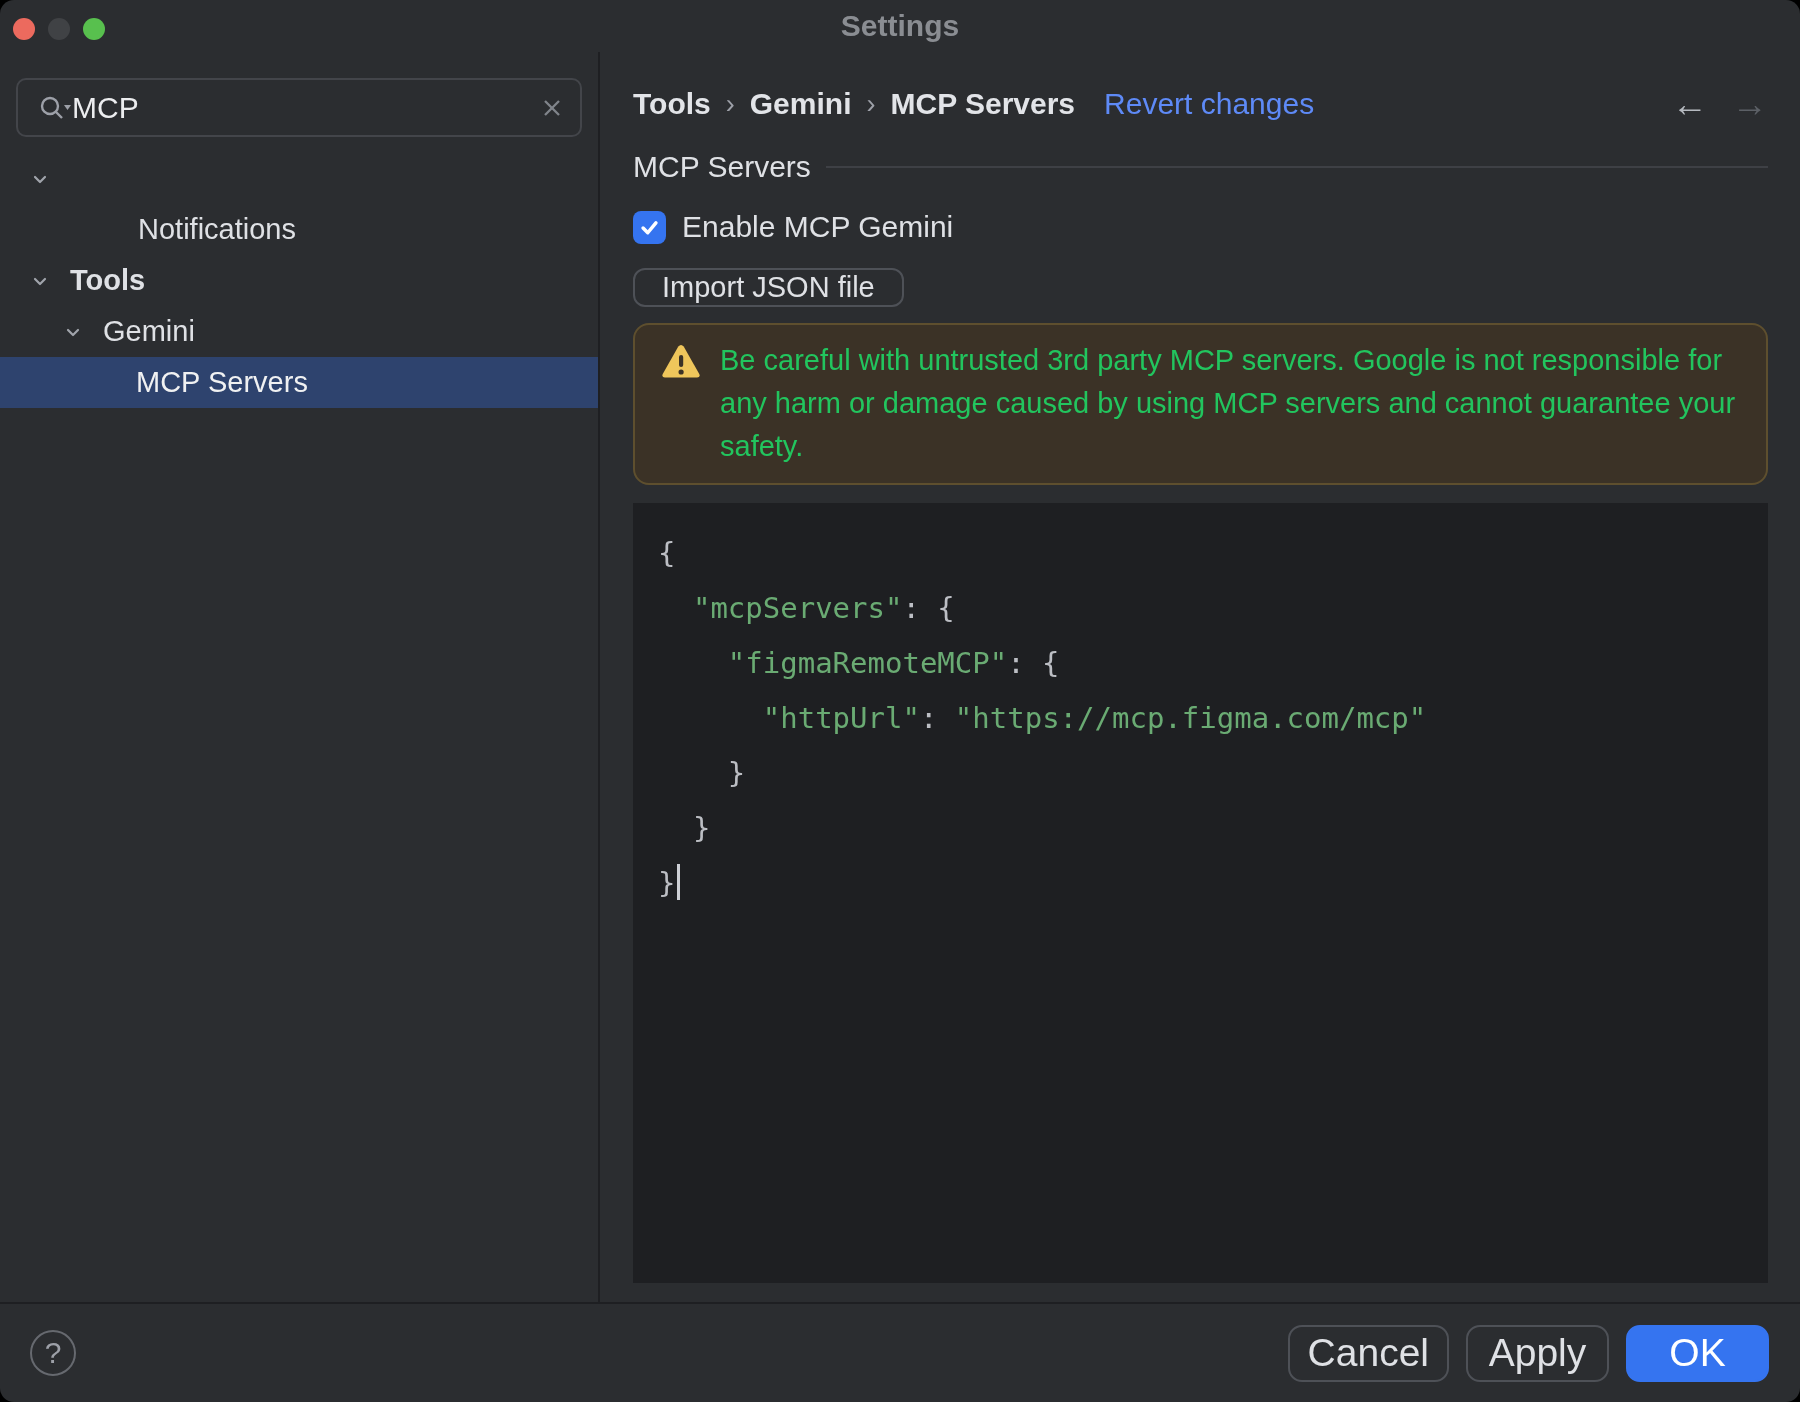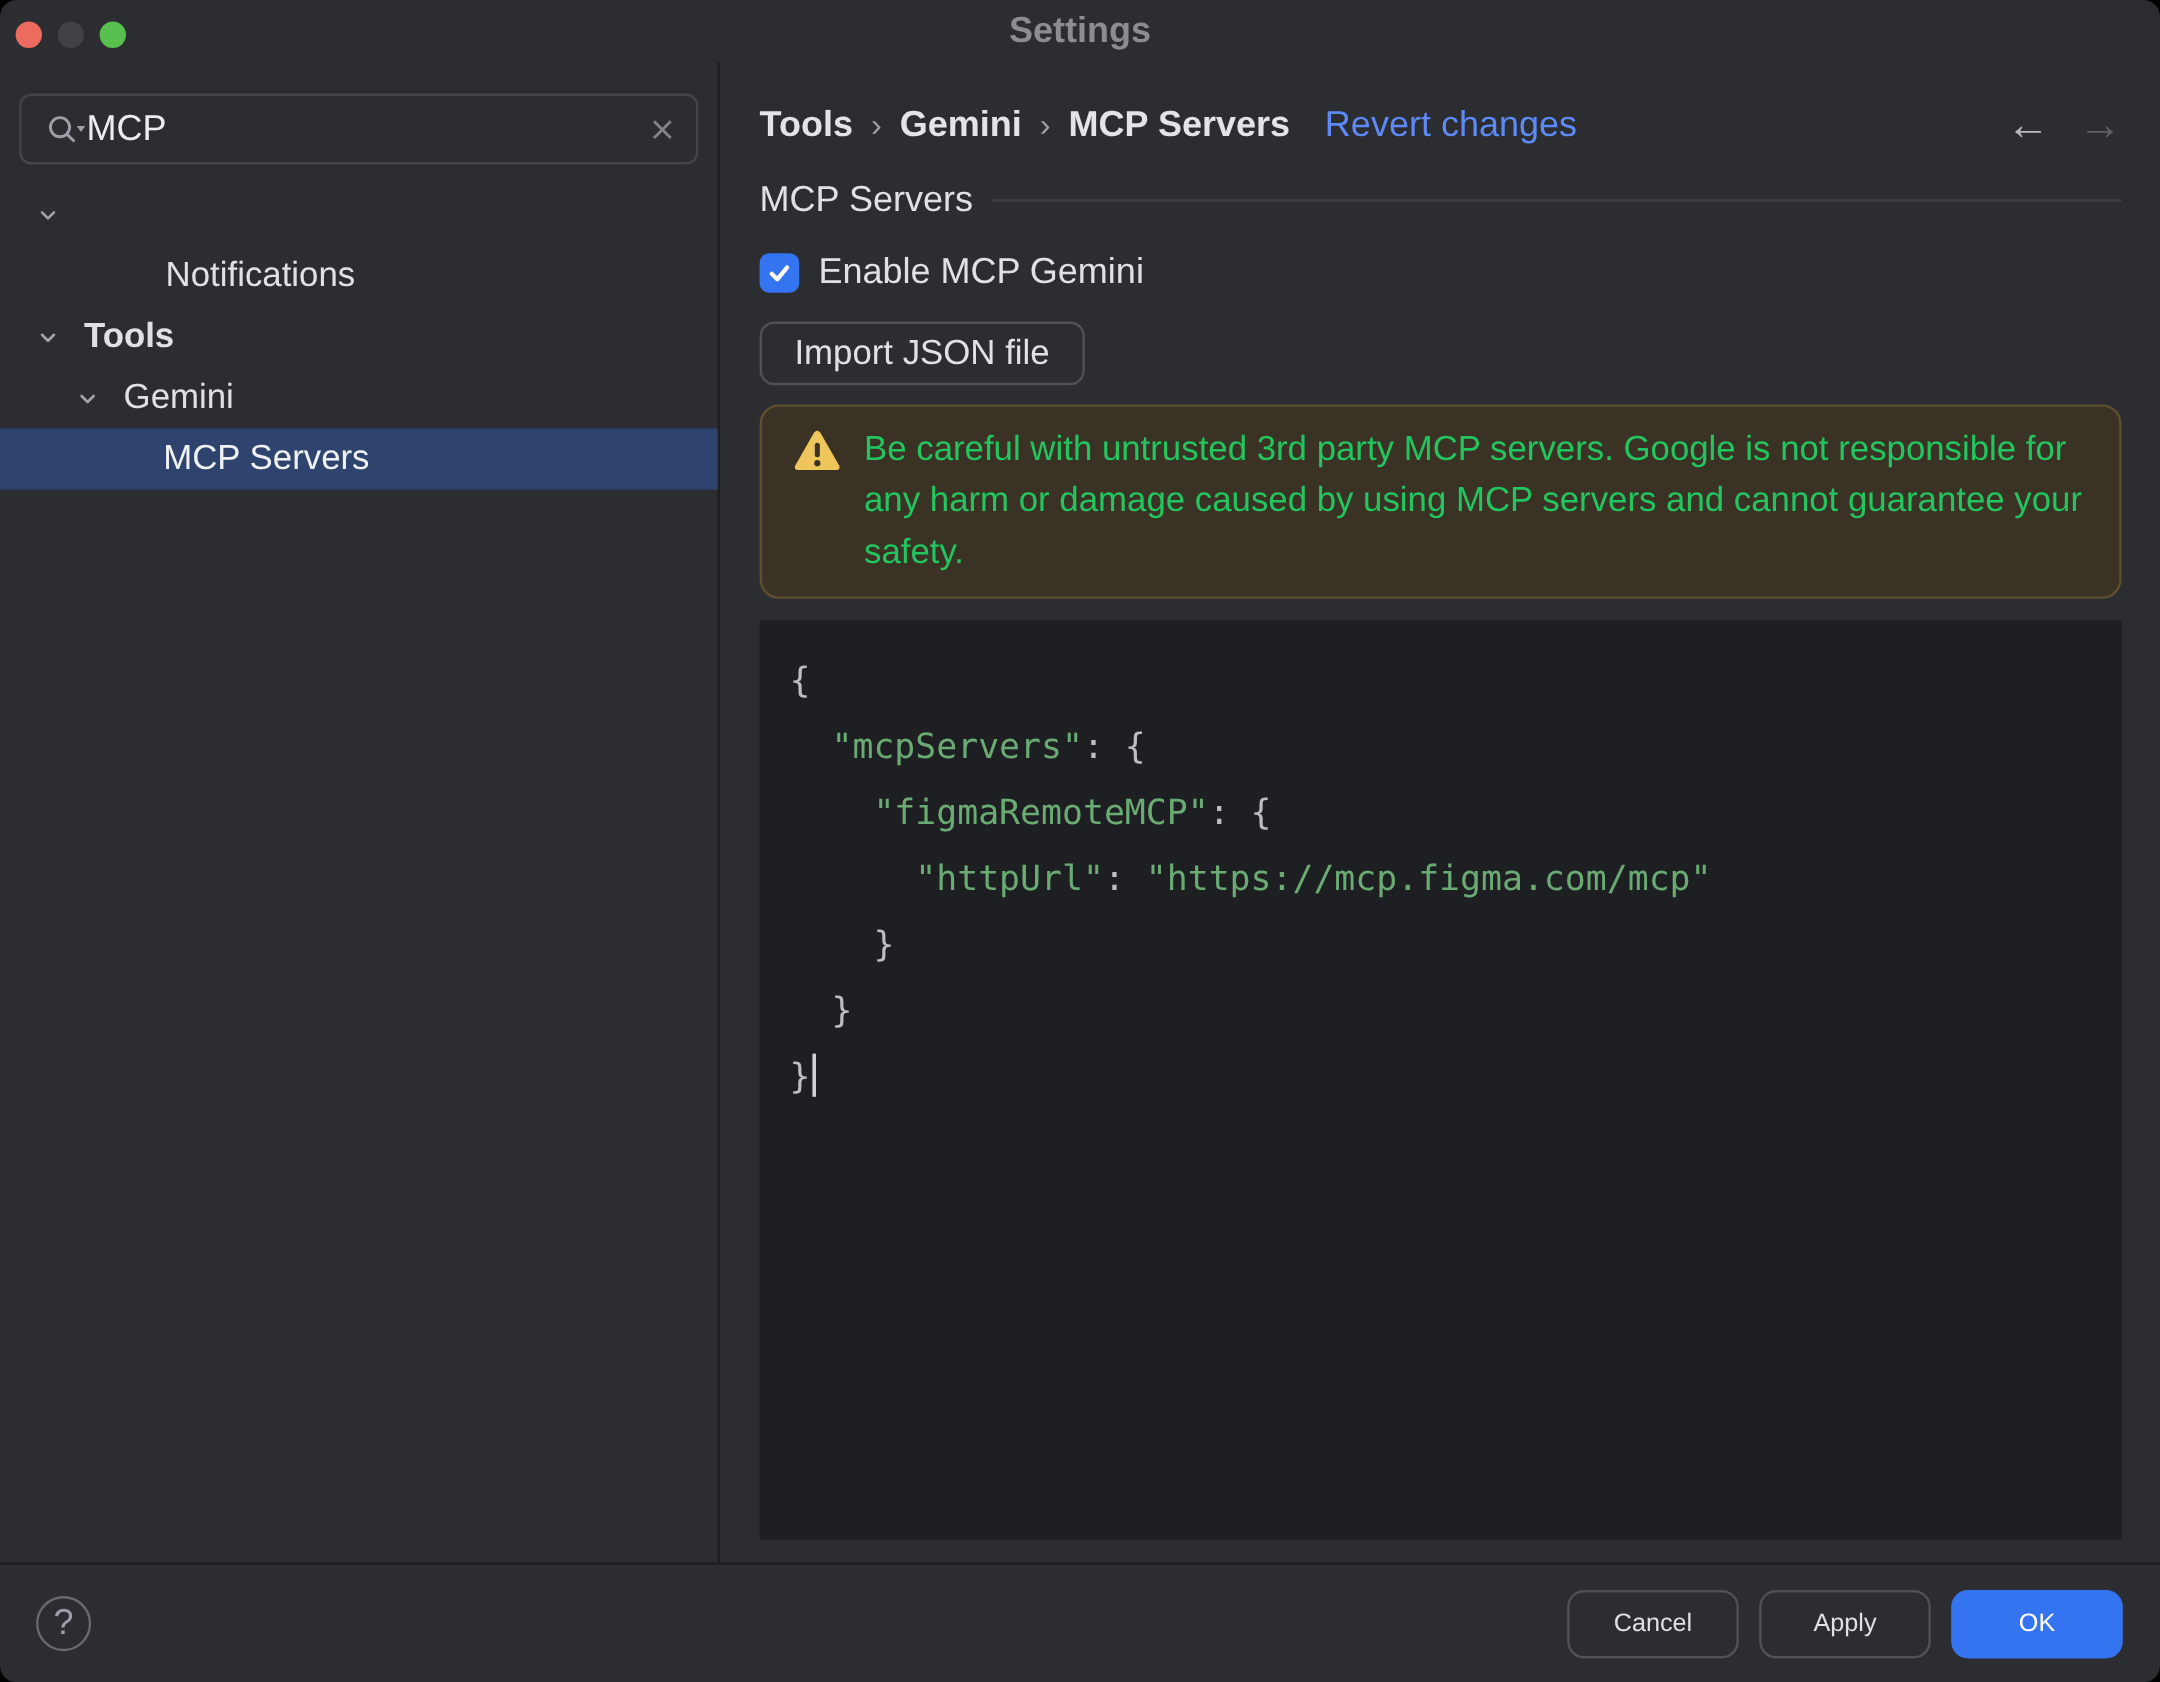--- a/index.html
+++ b/index.html
@@ -47,42 +47,42 @@
   .sectionrow{margin-top:27px;display:flex;align-items:center;gap:15px;flex:none;}
   .section-title{font-size:30px;color:#DFE1E5;flex:none;}
   .section-line{flex:1;height:2px;background:#3E4045;}
 
   .checkrow{margin-top:26px;display:flex;align-items:center;gap:16px;flex:none;cursor:pointer;}
   .checkbox{width:33px;height:33px;border-radius:8px;background:var(--c-accent,#3574F0);
             display:flex;align-items:center;justify-content:center;flex:none;}
   .checklabel{font-size:30px;}
 
   .importrow{margin-top:24px;display:flex;align-items:center;gap:18px;font-size:30px;flex:none;}
-  .btn{height:53px;padding:0 27px;border:2px solid #4E5157;border-radius:12px;background:transparent;
+  .btn{height:39px;padding:0 27px;border:2px solid #4E5157;border-radius:12px;background:transparent;
        color:#DFE1E5;font-size:29px;font-family:inherit;cursor:pointer;}
 
   .warning{margin-top:16px;background:var(--c-warning-bg,#3B3226);border:2px solid var(--c-warning-border,#5E4F2E);
            border-radius:16px;padding:14px 26px 15px;display:flex;gap:19px;align-items:flex-start;flex:none;box-sizing:border-box;}
   .warnicon{flex:none;margin-top:5px;display:flex;}
   .warntext{font-size:29px;line-height:43px;color:#22c55e;}
 
   .editor{margin-top:18px;margin-bottom:19px;flex:1;background:#1E1F22;min-height:0;cursor:text;}
   .code{margin:0;padding:23px 0 0 25px;font-family:"DejaVu Sans Mono",monospace;font-size:29px;
         line-height:55px;color:var(--c-code-fg,#BCBEC4);white-space:pre;}
   .tok-green{color:var(--c-code-green,#6AAB73);}
   .cursor{display:inline-block;width:0;height:36px;border-left:3px solid #CED0D6;vertical-align:-7px;margin-left:2px;}
 
   
   .footer{flex:none;height:100px;border-top:2px solid #1E1F22;display:flex;align-items:center;
           padding:0 31px 0 30px;box-sizing:border-box;}
   .help{width:46px;height:46px;border:2px solid #66696F;border-radius:50%;color:#9DA0A8;font-size:30px;
         display:flex;align-items:center;justify-content:center;box-sizing:border-box;cursor:pointer;}
   .fbuttons{margin-left:auto;display:flex;gap:17px;}
   .fbtn{min-width:143px;height:57px;border-radius:14px;border:2px solid #4E5157;background:transparent;
-        color:#DFE1E5;font-size:21px;font-family:inherit;display:flex;align-items:center;justify-content:center;
+        color:#DFE1E5;font-size:39px;font-family:inherit;display:flex;align-items:center;justify-content:center;
         padding:0 18px;box-sizing:border-box;cursor:pointer;}
   .fbtn.primary{background:var(--c-accent,#3574F0);border-color:var(--c-accent,#3574F0);color:#FFFFFF;}
 </style>
 </head>
 <body>
 
 <div class="window">
 
   <div class="titlebar">
     <div class="traffic">

